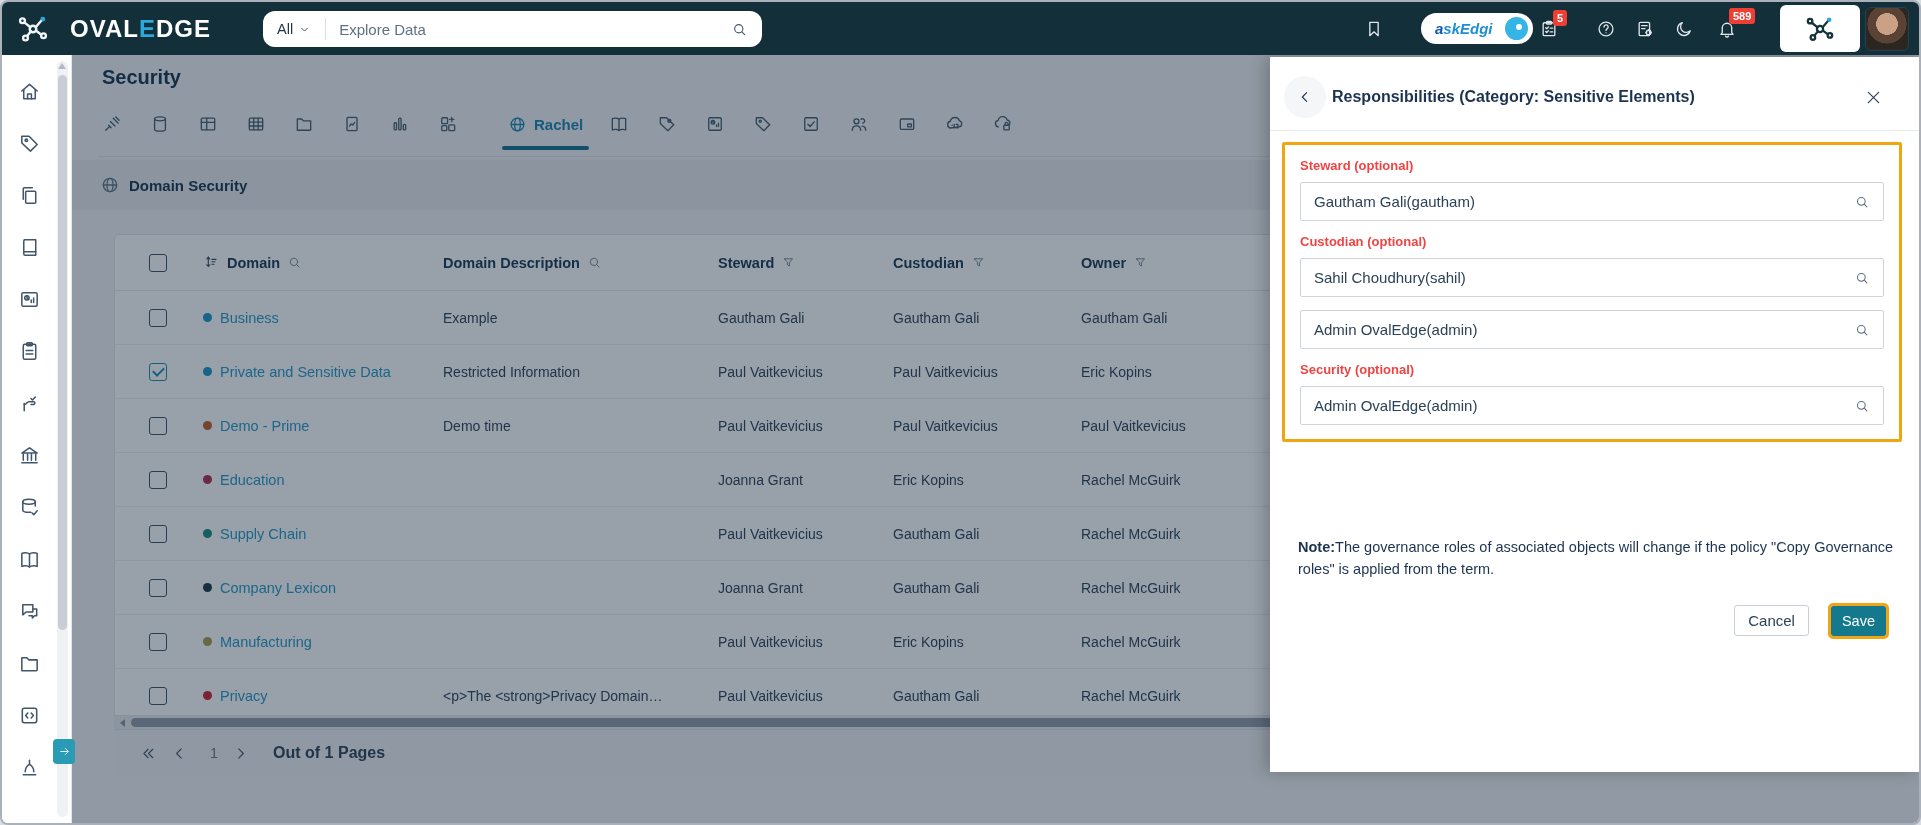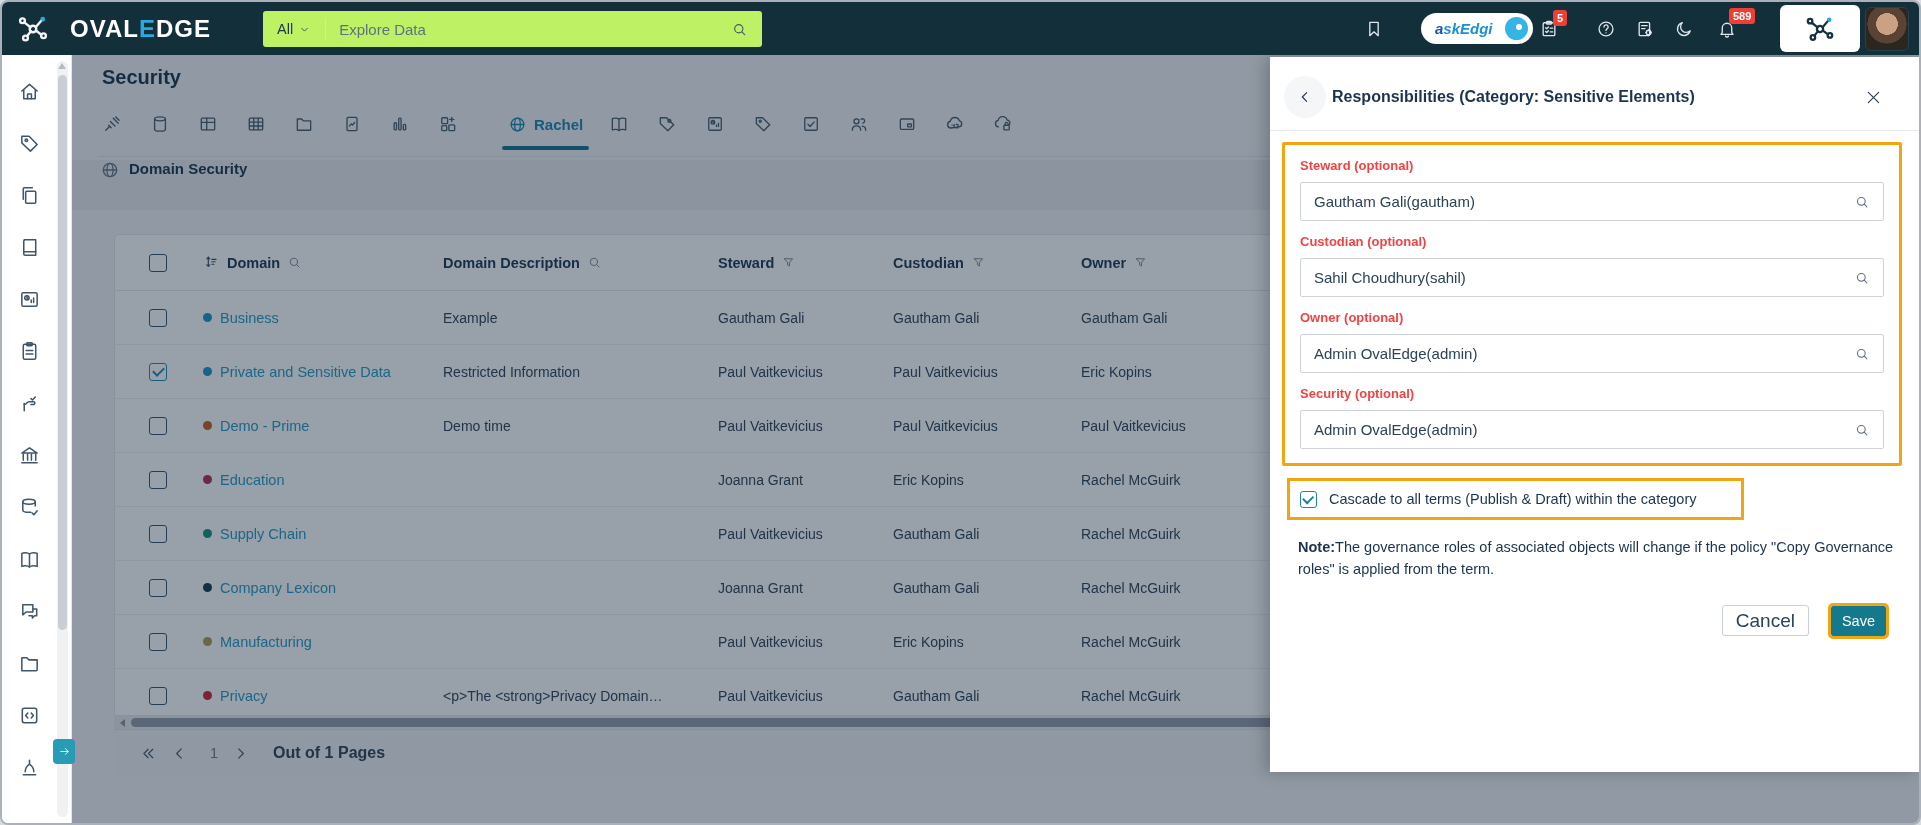--- a/index.html
+++ b/index.html
@@ -10,22 +10,22 @@
   .icon { display:inline-flex; }
   .icon svg { width:100%; height:100%; display:block; }
 
   
   .topbar { position:absolute; left:0; top:0; right:0; height:53px; background:#132f3a;
             display:flex; align-items:center; z-index:70; }
   .brand { display:flex; align-items:center; gap:19px; margin-left:13px; }
   .logo-mark { width:36px; height:36px; color:#f2f5f7; }
   .brand-text { font-size:24px; font-weight:700; color:#fff; letter-spacing:1px; }
   .brand-text .accent { color:#2aa9dc; }
-  .gsearch { position:absolute; left:261px; top:9px; width:499px; height:36px; background:#bef264;
-             border-radius:3px; display:flex; align-items:center; }
+  .gsearch { position:absolute; left:261px; top:9px; width:499px; height:36px; background:#ffffff;
+             border-radius:12px; display:flex; align-items:center; }
   .gsearch .scope { font-size:14.5px; color:#24374a; margin-left:14px; font-weight:500; }
   .gsearch .caret { width:15px; height:15px; color:#44586c; margin-left:4px; }
   .gsearch .vdiv { width:1px; height:22px; background:#d9dee3; margin:0 13px; }
   .gsearch .ph { font-size:15px; color:#5f7182; flex:1; }
   .gsearch .mag { width:17px; height:17px; color:#44586c; margin-right:14px; }
   .tb-icon { position:absolute; top:17px; width:20px; height:20px; color:#dfe7ec; }
   .badge { position:absolute; background:#ef3e33; color:#fff; font-size:11px; font-weight:700;
            border-radius:3px; padding:2px 4px; line-height:1.1; z-index:5; }
   .ask-pill { position:absolute; left:1419px; top:11px; height:31px; background:#fff; border-radius:16px;
               display:flex; align-items:center; gap:12px; padding:0 5px 0 14px; }
@@ -61,21 +61,21 @@
   .page-title { position:absolute; left:30px; top:11px; font-size:20px; font-weight:700; color:#1d3a52; }
   .tabs { position:absolute; left:30px; top:52px; height:34px; display:flex; align-items:center; }
   .tab { display:flex; align-items:center; margin-right:28px; color:#4b6173; }
   .tab .icon { width:20px; height:20px; }
   .tab.active { position:relative; color:#2089b4; gap:7px; margin:0 26px 0 22px; }
   .tab.active .label { font-size:15px; font-weight:700; }
   .tab.active::after { content:""; position:absolute; left:-6px; right:-6px; bottom:-16px; height:4px;
                        background:#1b7492; border-radius:3px; }
   .tabs-divider { position:absolute; left:26px; right:0; top:101px; border-top:1px solid #dfe3e8; }
   .section-band { position:absolute; left:0; right:0; top:105px; height:50px; background:#e8ebee;
-                  display:flex; }
+                  display:flex; align-items:center; }
   .section-band .icon { width:20px; height:20px; color:#66788a; margin-left:28px; }
   .section-band .t { font-size:15px; font-weight:700; color:#1d3a52; margin-left:9px; }
 
   .table-card { position:absolute; left:42px; right:0; top:179px; height:482px; background:#fff;
                 border:1px solid #e3e6ea; border-radius:5px 5px 0 0; overflow:hidden; }
   .tgrid { display:grid; grid-template-columns:88px 240px 275px 175px 188px auto; align-items:center; }
   .thead { height:56px; border-bottom:1px solid #e6e9ed; }
   .hcell { display:flex; align-items:center; gap:7px; font-size:14.5px; font-weight:700; color:#1e3a54; }
   .hcell .adorn { width:15px; height:15px; color:#7d8c99; }
   .hcell .sort { width:17px; height:17px; color:#3c526b; }
@@ -125,21 +125,21 @@
              display:flex; align-items:center; gap:12px; padding-left:10px; background:#fff; }
   .d-cb { width:17px; height:17px; border:1.8px solid #1b87a0; border-radius:3px; position:relative;
           background:#fff; flex:none; }
   .d-cb.checked::after { content:""; position:absolute; left:2px; top:3px; width:8px; height:4.5px;
           border-left:2px solid #1b87a0; border-bottom:2px solid #1b87a0; transform:rotate(-45deg); }
   .d-cb-label { font-size:14.5px; color:#1c3350; font-weight:500; }
   .d-note { position:absolute; left:28px; top:479px; width:606px; font-size:14.5px; line-height:1.55;
             color:#1c3350; }
   .d-actions { position:absolute; top:548px; right:33px; display:flex; align-items:center; gap:22px; }
   .btn-cancel { height:31px; padding:0 13px; border:1px solid #c8cfd6; border-radius:3px; background:#fff;
-                color:#2c4258; font-size:19px; font-family:inherit; cursor:pointer; }
+                color:#2c4258; font-size:15px; font-family:inherit; cursor:pointer; }
   .btn-save { height:30px; padding:0 11px; border:none; border-radius:2px; background:#15798d; color:#fff;
               font-size:14.5px; font-family:inherit; outline:3px solid #f2a513; cursor:pointer; }
 </style>
 </head>
 <body>
 
 <div class="window">
 
   <header class="topbar">
     <div class="brand">
@@ -732,21 +732,20 @@
             <span>Sahil Choudhury(sahil)</span>
             <span class="icon" style="width: 16px; height: 16px;">
               <svg viewBox="0 0 24 24" fill="none" stroke="currentColor" stroke-width="1.6" stroke-linecap="round" stroke-linejoin="round">
                 <circle cx="11" cy="11" r="5.8"></circle>
                 <path d="M15.3 15.3l4 4"></path>
               </svg>
             </span>
           </div>
         </div>
         <div class="fgroup">
-          <div class="flabel">Owner (optional)</div>
           <div class="finput">
             <span>Admin OvalEdge(admin)</span>
             <span class="icon" style="width: 16px; height: 16px;">
               <svg viewBox="0 0 24 24" fill="none" stroke="currentColor" stroke-width="1.6" stroke-linecap="round" stroke-linejoin="round">
                 <circle cx="11" cy="11" r="5.8"></circle>
                 <path d="M15.3 15.3l4 4"></path>
               </svg>
             </span>
           </div>
         </div>
@@ -757,24 +756,20 @@
             <span class="icon" style="width: 16px; height: 16px;">
               <svg viewBox="0 0 24 24" fill="none" stroke="currentColor" stroke-width="1.6" stroke-linecap="round" stroke-linejoin="round">
                 <circle cx="11" cy="11" r="5.8"></circle>
                 <path d="M15.3 15.3l4 4"></path>
               </svg>
             </span>
           </div>
         </div>
       </div>
 
-    <div class="hl-box2">
-      <span class="d-cb checked" id="cascade-cb"></span>
-      <span class="d-cb-label">Cascade to all terms (Publish &amp; Draft) within the category</span>
-    </div>
 
     <p class="d-note"><b>Note:</b><span>The governance roles of associated objects will change if the policy "Copy Governance roles" is applied from the term.</span></p>
 
     <div class="d-actions">
       <button class="btn-cancel">Cancel</button>
       <button class="btn-save">Save</button>
     </div>
   </section>
 </div>
 

